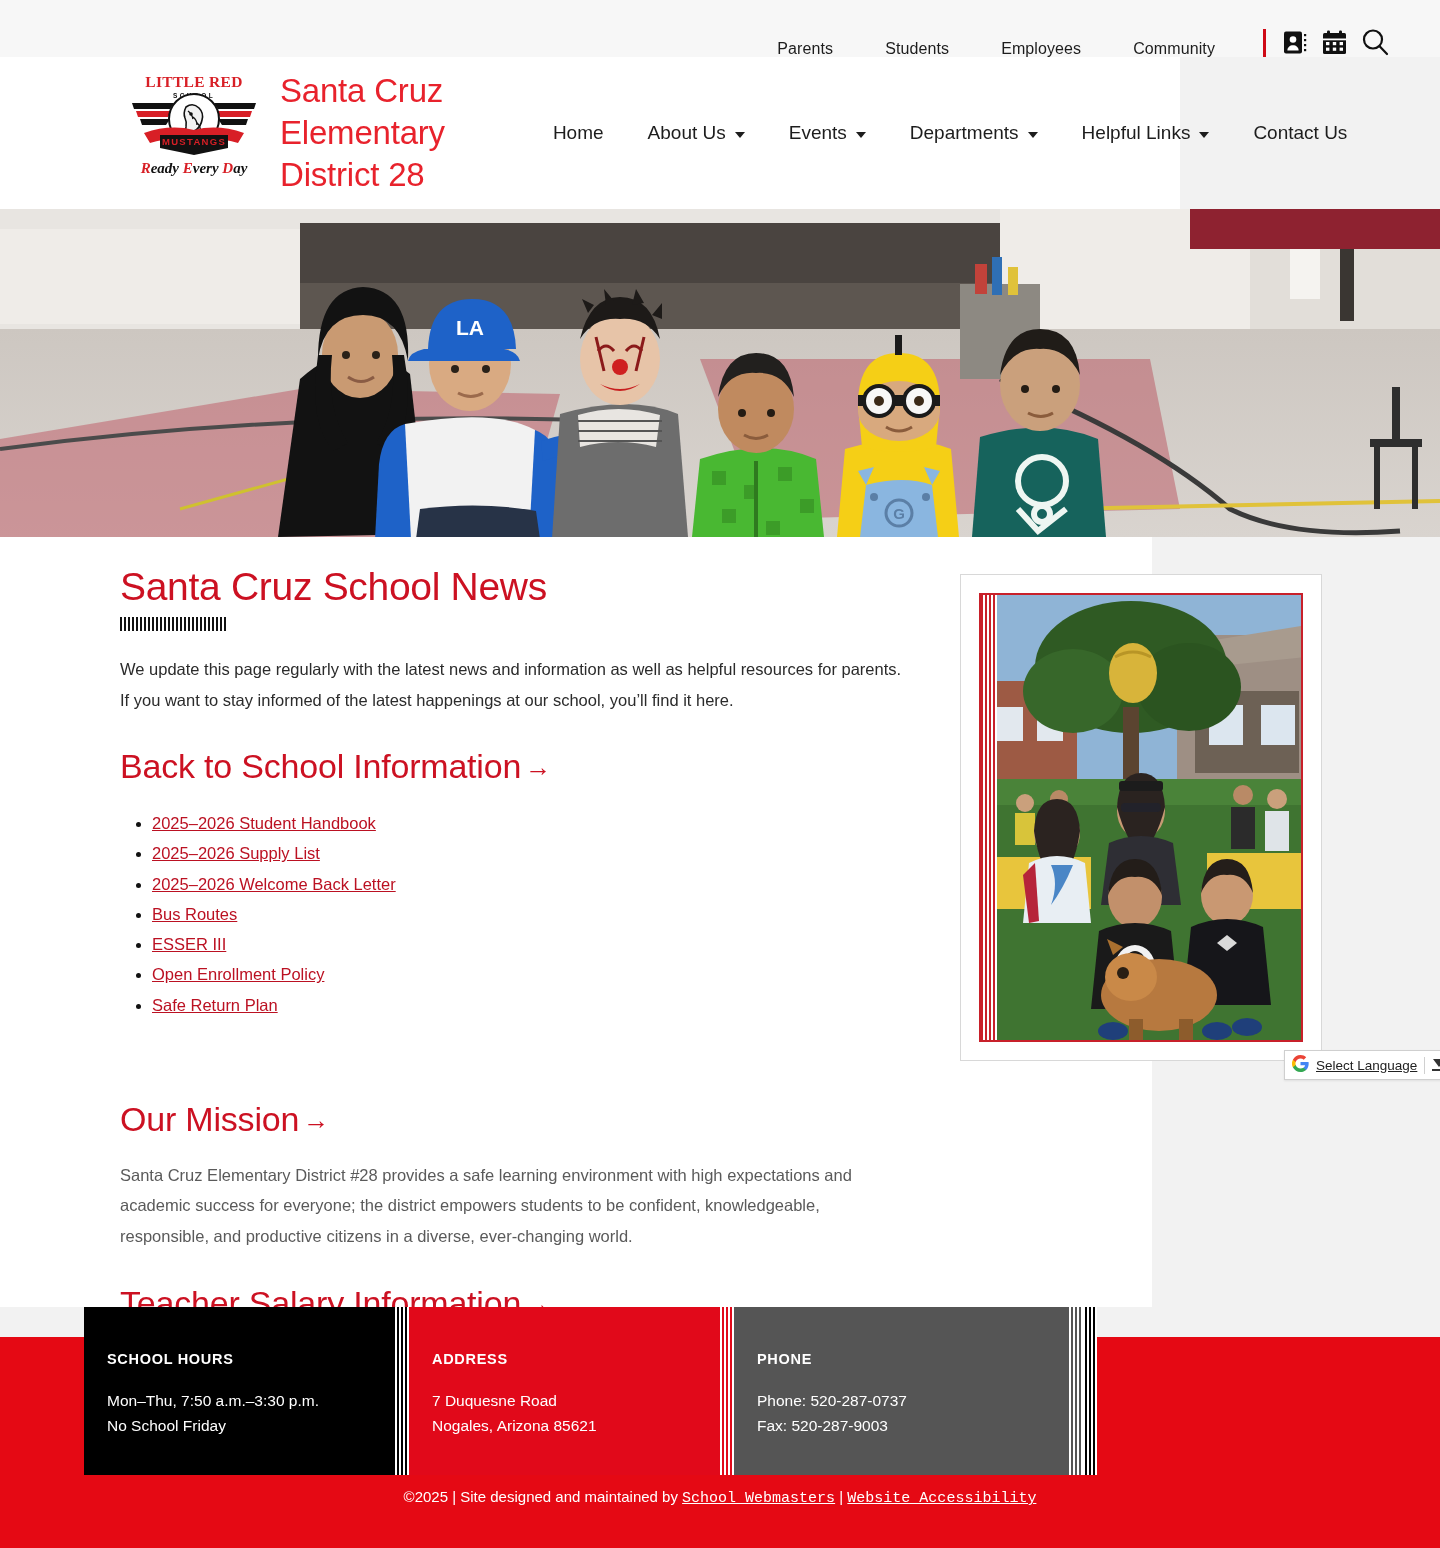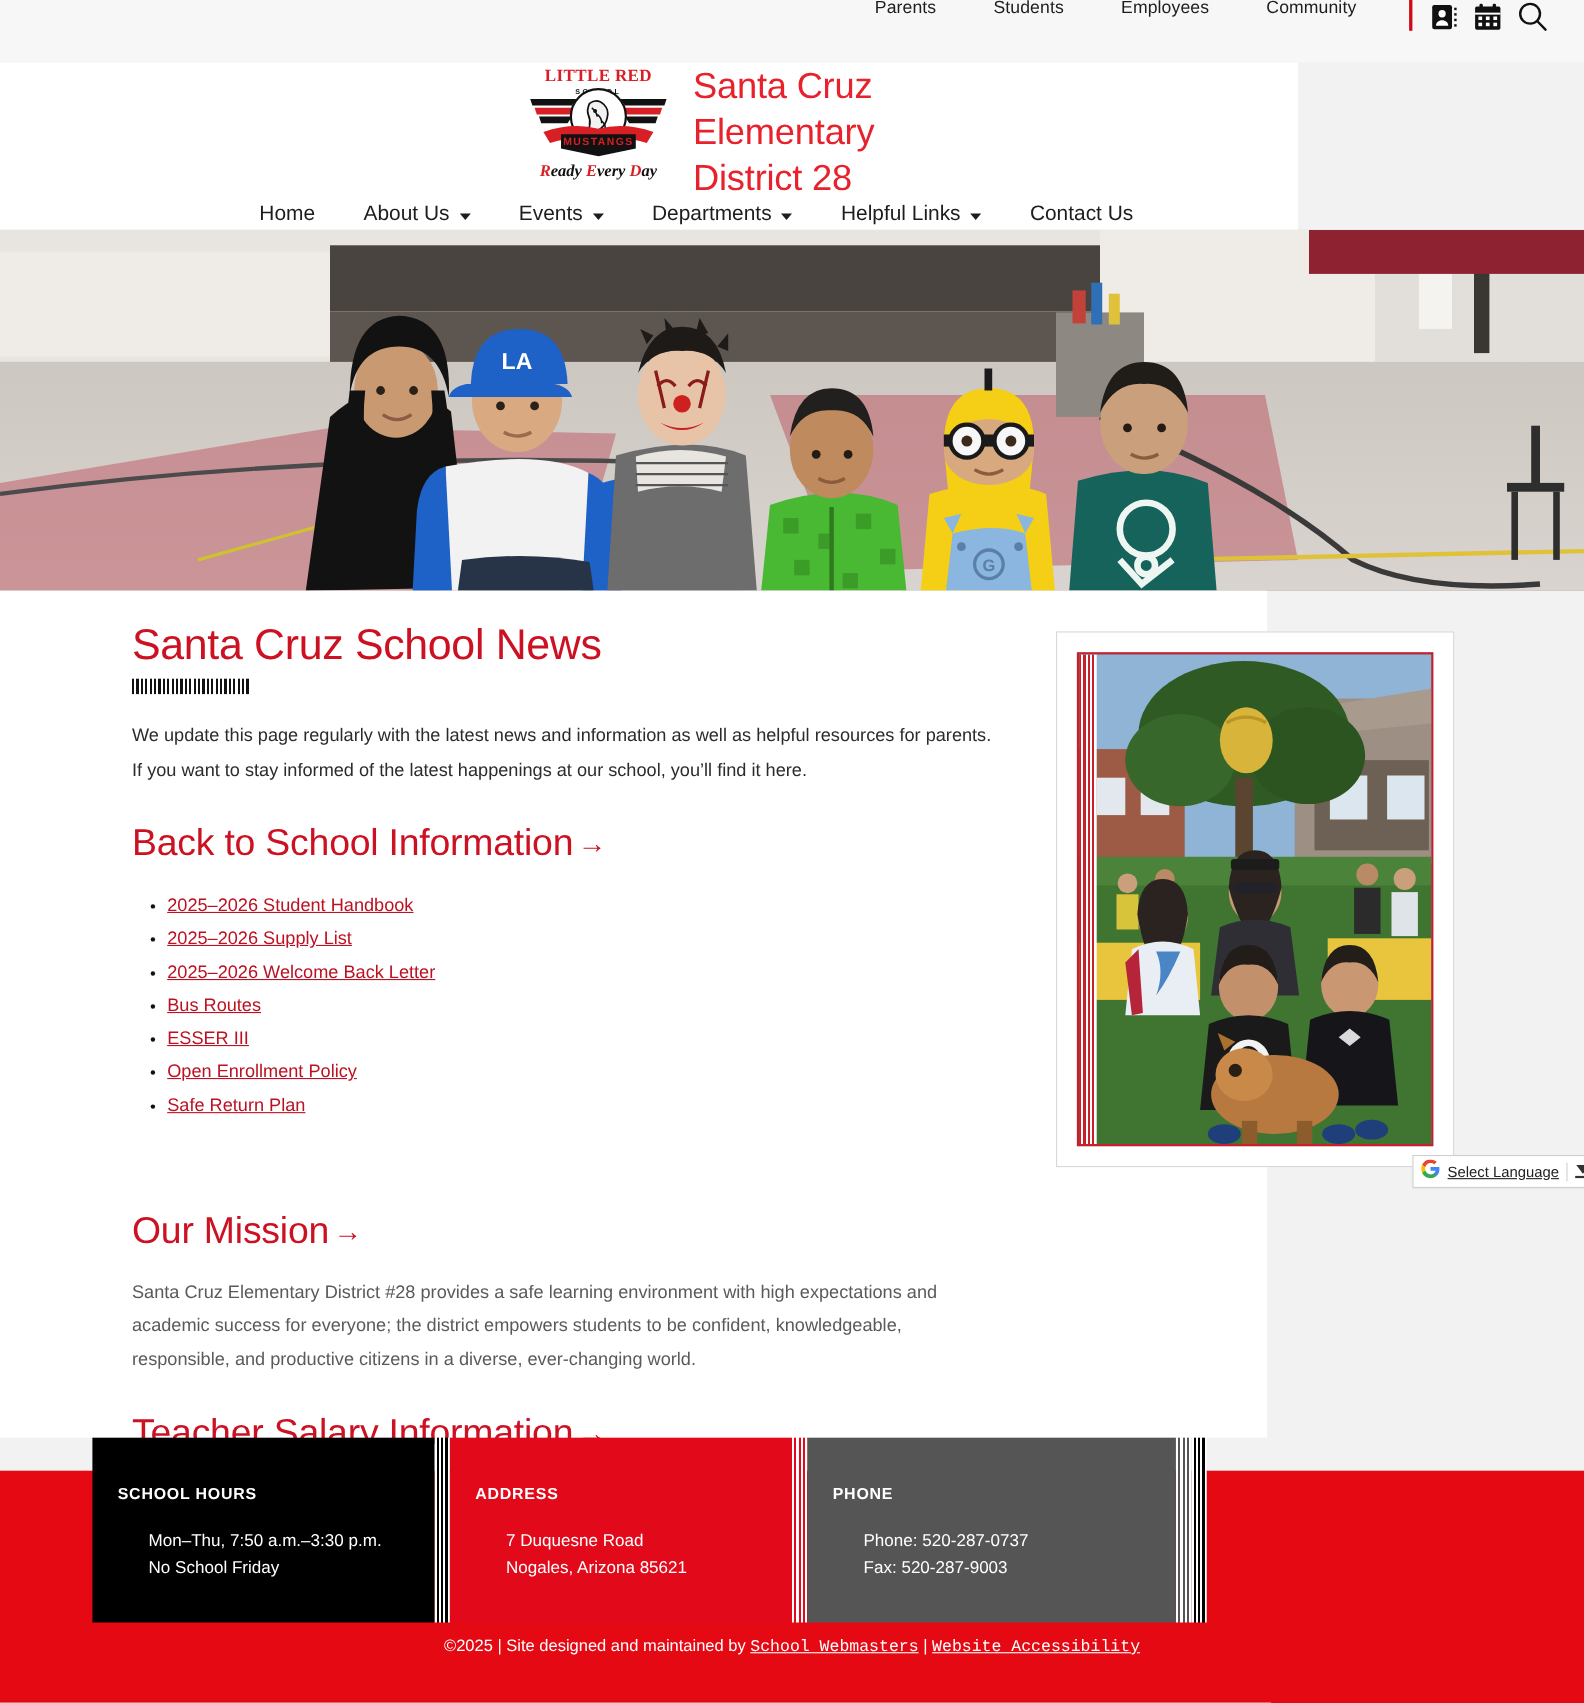--- a/index.html
+++ b/index.html
@@ -9,40 +9,40 @@
     font-family: "Liberation Sans", sans-serif;
     background: #f2f2f2;
     overflow: hidden;
   }
   .page { position: relative; width: 1440px; height: 1548px; background: #f2f2f2; }
 
   
   .utility-bar {
     position: absolute; top: 0; left: 0; width: 1440px; height: 57px;
     background: #f7f7f7;
-    display: flex; align-items: flex-start; justify-content: flex-end;
-    padding-right: 32px;
+    display: flex; align-items: flex-end; justify-content: flex-end;
+    padding-right: 50px;
   }
   .utility-links { display: flex; align-items: center; gap: 0; }
   .utility-link {
     font-size: 16px; color: #1d1d1d; text-decoration: none;
     padding: 0 26px; line-height: 1; white-space: nowrap;
     letter-spacing: 0.1px;
   }
   .util-sep {
     width: 3px; height: 28px; background: #cf0a16; margin: 0 16px 0 22px;
   }
   .util-icons { display: flex; align-items: center; gap: 12px; }
   .util-icons svg { display: block; }
 
   
   .header {
     position: absolute; top: 57px; left: 0; width: 1180px; height: 152px;
     background: #ffffff;
-    display: flex; align-items: center; flex-direction: column;
+    display: flex; align-items: center;
   }
   .brand { display: flex; align-items: center; margin-left: 130px; }
   .logo-mark { width: 128px; height: 124px; position: relative; flex: none; }
   .logo-mark svg { display: block; }
   .site-title {
     margin-left: 22px;
     font-size: 33px; line-height: 1.28;
     color: #e8222c; font-weight: 400; letter-spacing: -0.2px;
     max-width: 200px;
   }
@@ -189,21 +189,20 @@
     background-image: repeating-linear-gradient(
       to right, #ffffff 0 2px, #000000 2px 4px);
   }
   .fp-head {
     font-size: 14.5px; font-weight: bold; color: #ffffff;
     letter-spacing: 0.7px; margin-bottom: 21px;
   }
   .fp-line {
     font-size: 15.5px; color: #ffffff; line-height: 1.62;
     font-weight: 500;
-    margin-left: 28px;
   }
   .fp-line a { color: #ffffff; text-decoration: underline; }
 
   .copyright {
     position: absolute; left: 0; top: 1488px; width: 1440px;
     text-align: center; font-size: 15px; color: #ffffff;
   }
   .copyright a { color: #ffffff; text-decoration: underline; font-family: Liberation Mono, monospace; }
 </style>
 </head>

